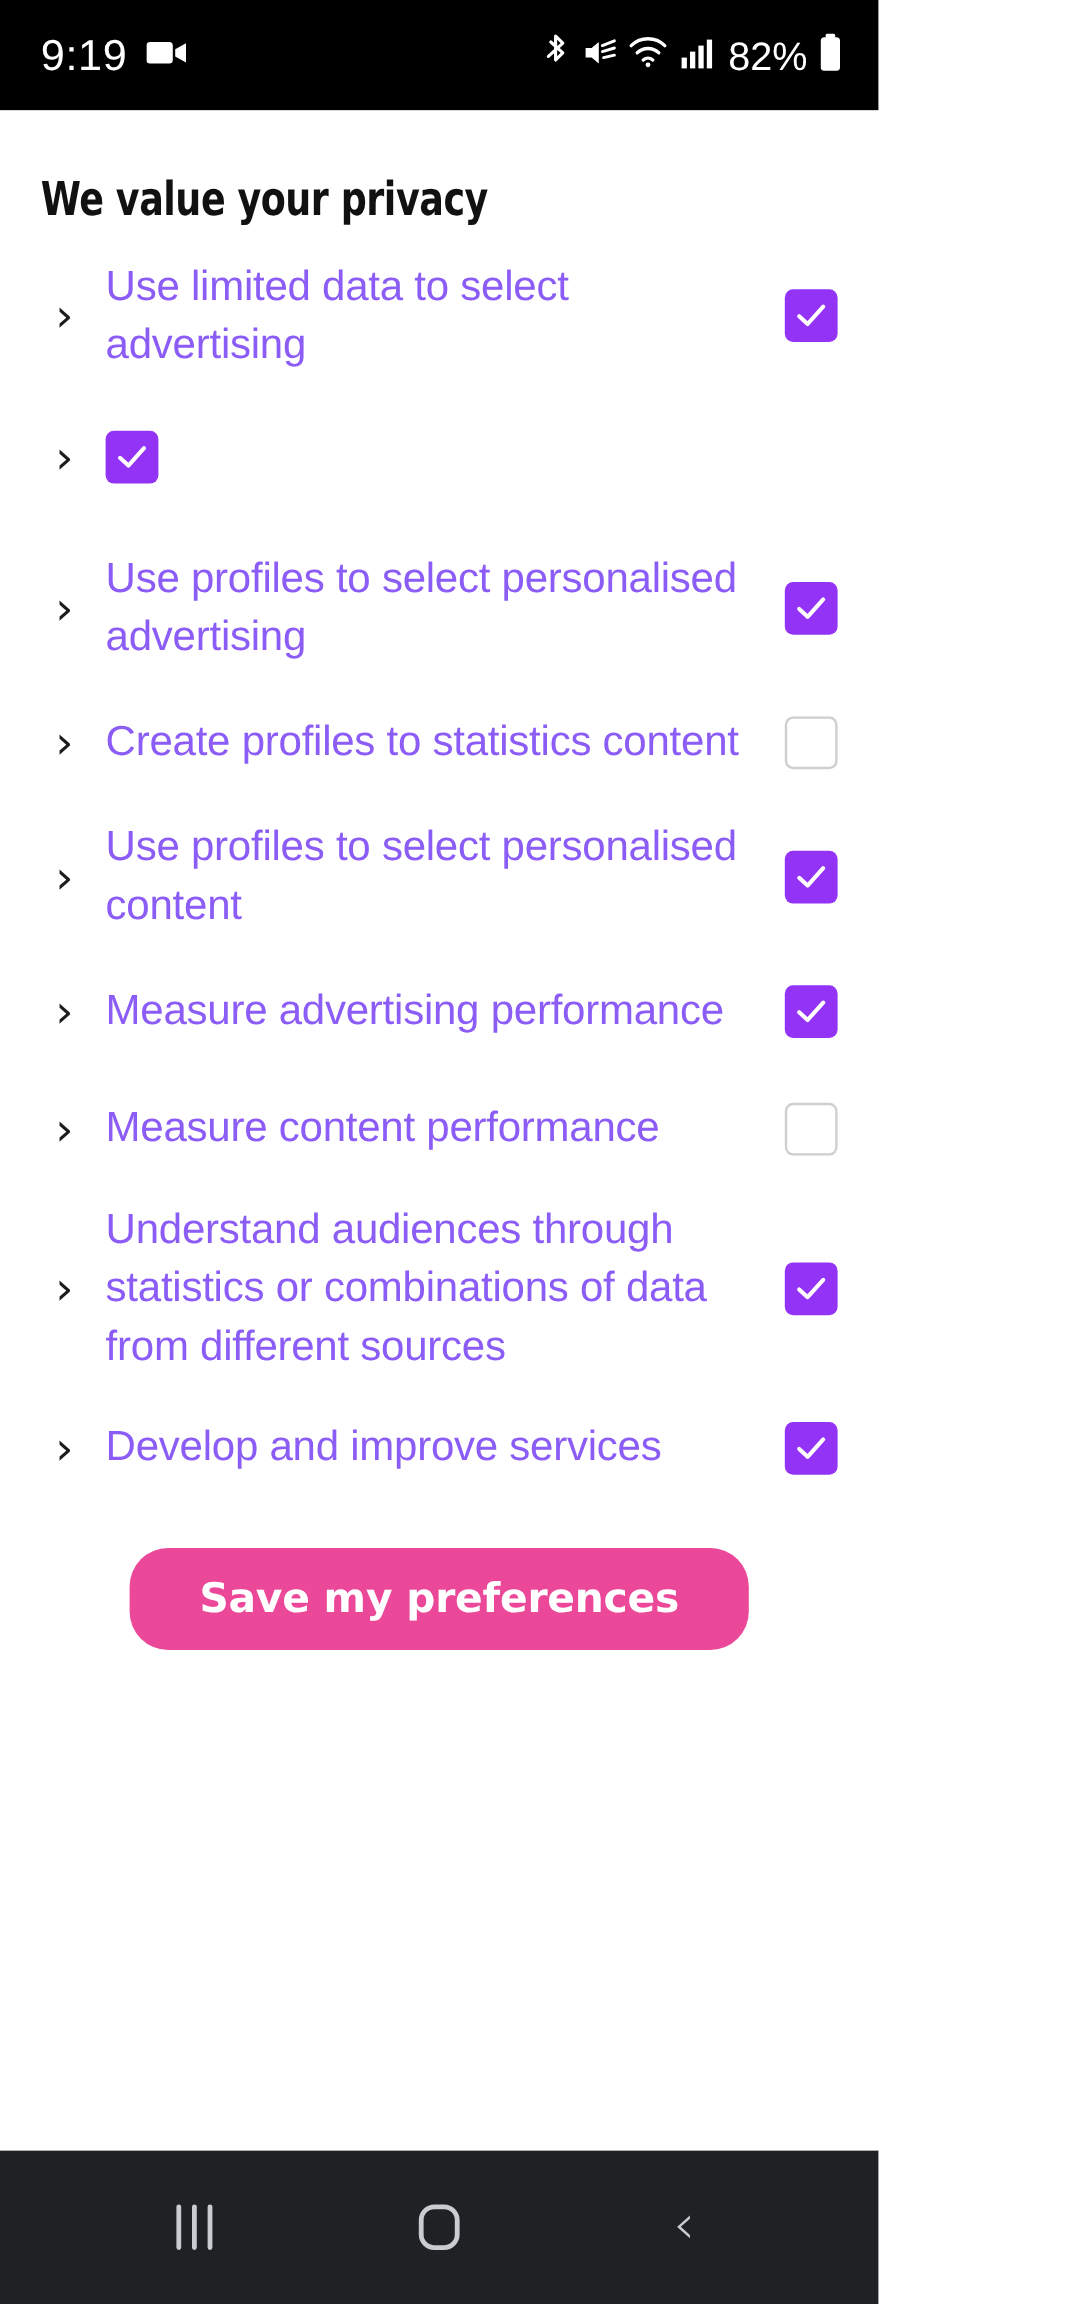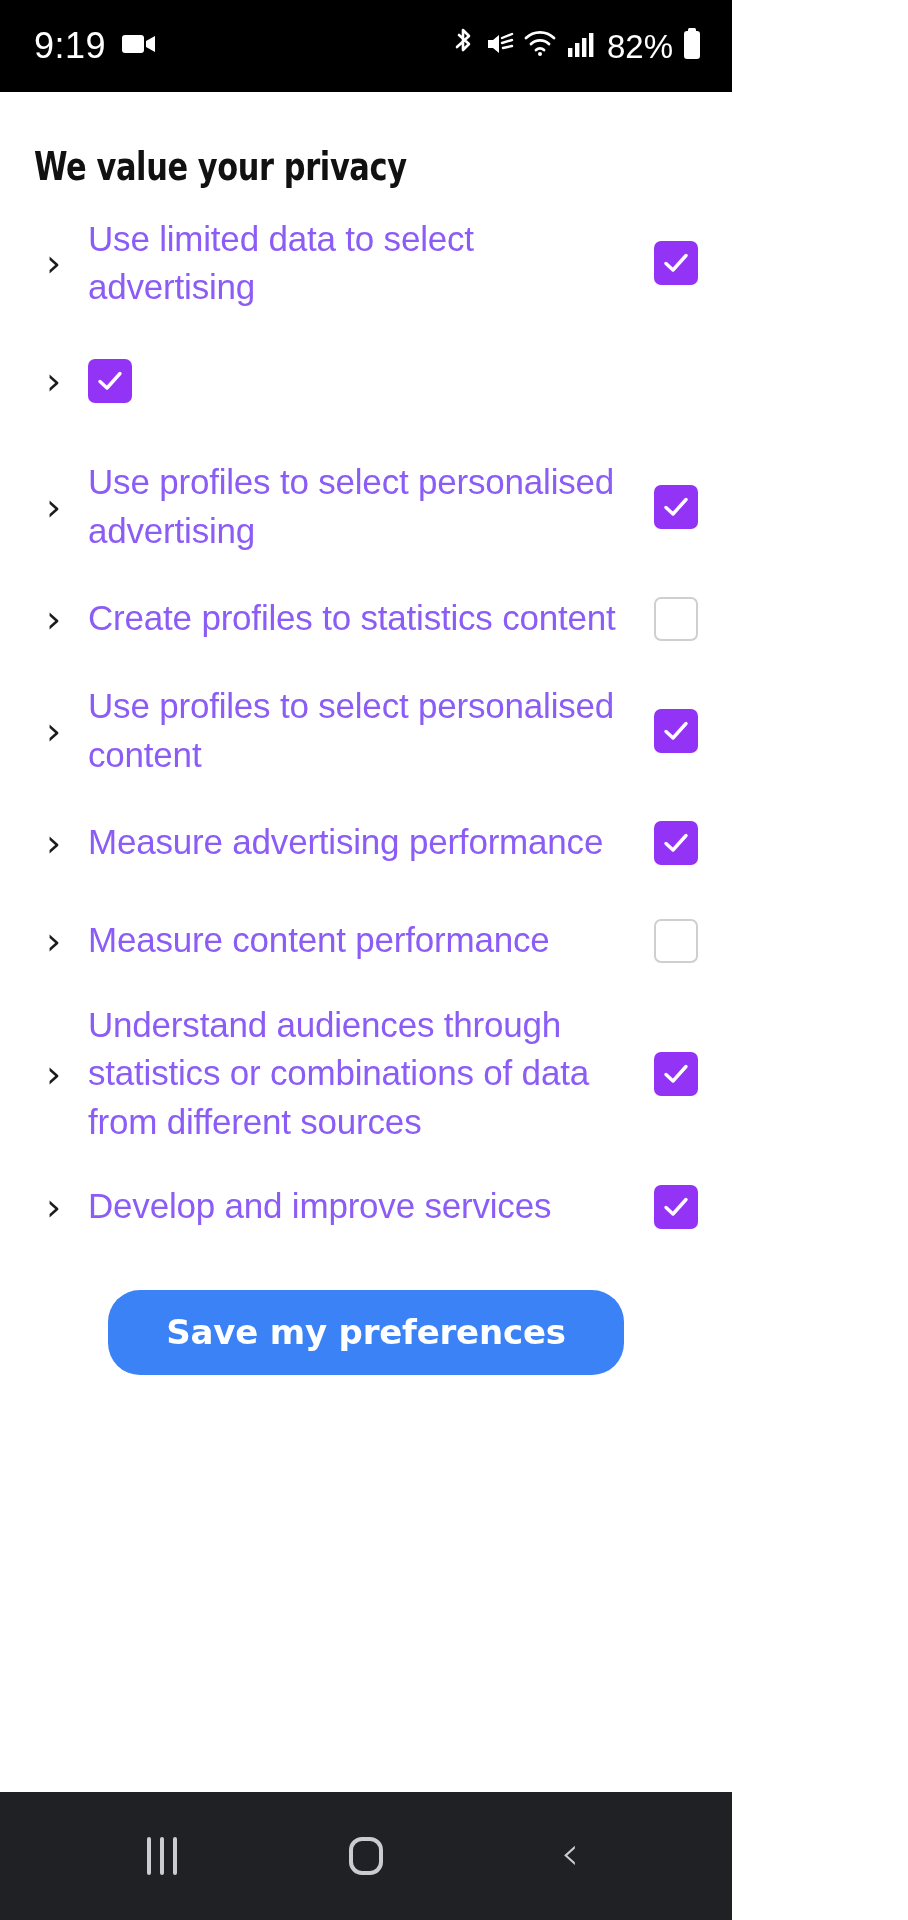--- a/index.html
+++ b/index.html
@@ -134,21 +134,21 @@
   }
   .row-checkbox .tick { display: block; }
 
   
   .save-wrap {
     display: flex;
     justify-content: center;
     margin-top: 34px;
   }
   .save-button {
-    background: #3b82f6;
+    background: #ec4899;
     color: #ffffff;
     border: none;
     border-radius: 32px;
     padding: 24px 58px;
     font-family: "DejaVu Sans", sans-serif;
     font-size: 34px;
     font-weight: 700;
     letter-spacing: -0.2px;
     cursor: pointer;
     line-height: 1.1;

